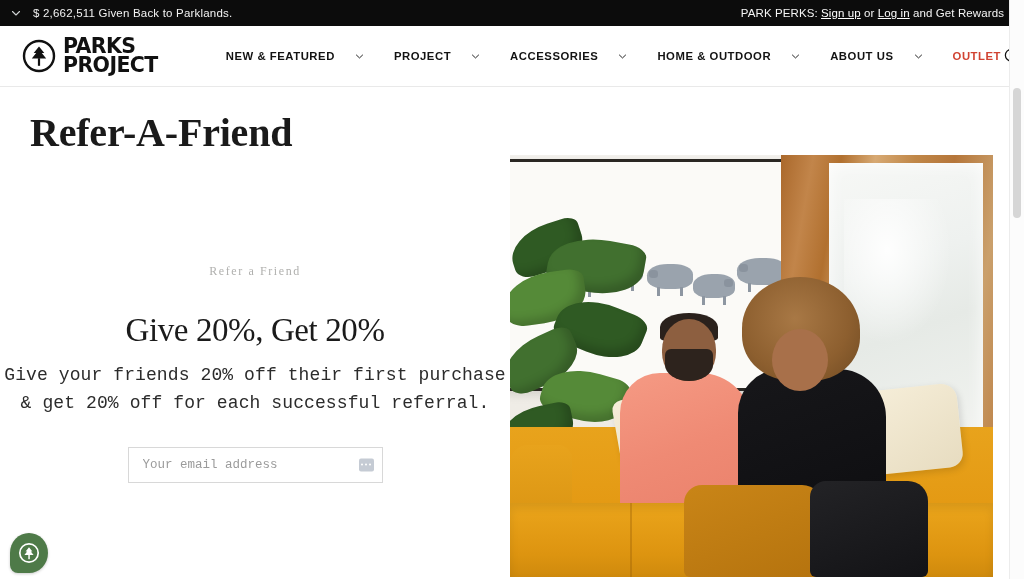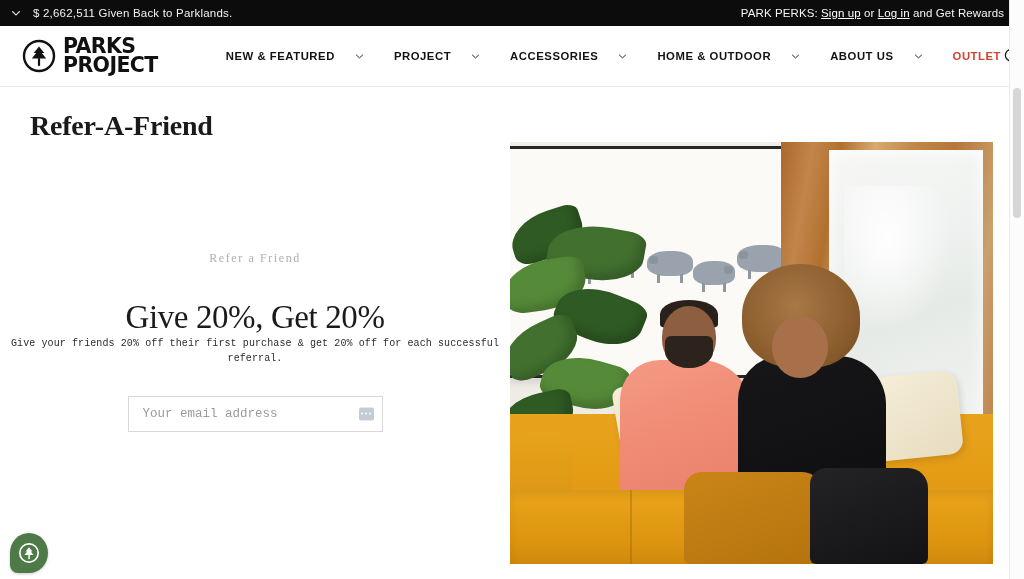--- a/index.html
+++ b/index.html
@@ -152,21 +152,21 @@
     font-weight: 700;
     display: flex;
     align-items: center;
     justify-content: center;
     line-height: 1;
   }
 
   
   .page-title {
     font-family: "Liberation Serif", serif;
-    font-size: 28px;
+    font-size: 40px;
     color: #1a1a1a;
     letter-spacing: -.2px;
     padding: 24px 0 0 30px;
     line-height: 1.1;
   }
 
   
   .main {
     position: relative;
     display: flex;
@@ -192,22 +192,23 @@
   .headline {
     margin-top: 33px;
     font-family: "Liberation Serif", serif;
     font-size: 33px;
     letter-spacing: -0.4px;
     color: #1b1b1b;
     white-space: nowrap;
   }
 
   .subcopy {
+    margin-top: 13px;
     font-family: "Liberation Mono", monospace;
-    font-size: 10px;
+    font-size: 18px;
     line-height: 1.55;
     color: #2c2c2c;
     text-align: center;
     letter-spacing: .1px;
   }
 
   .form-row {
     margin-top: 29px;
     display: flex;
     align-items: center;

